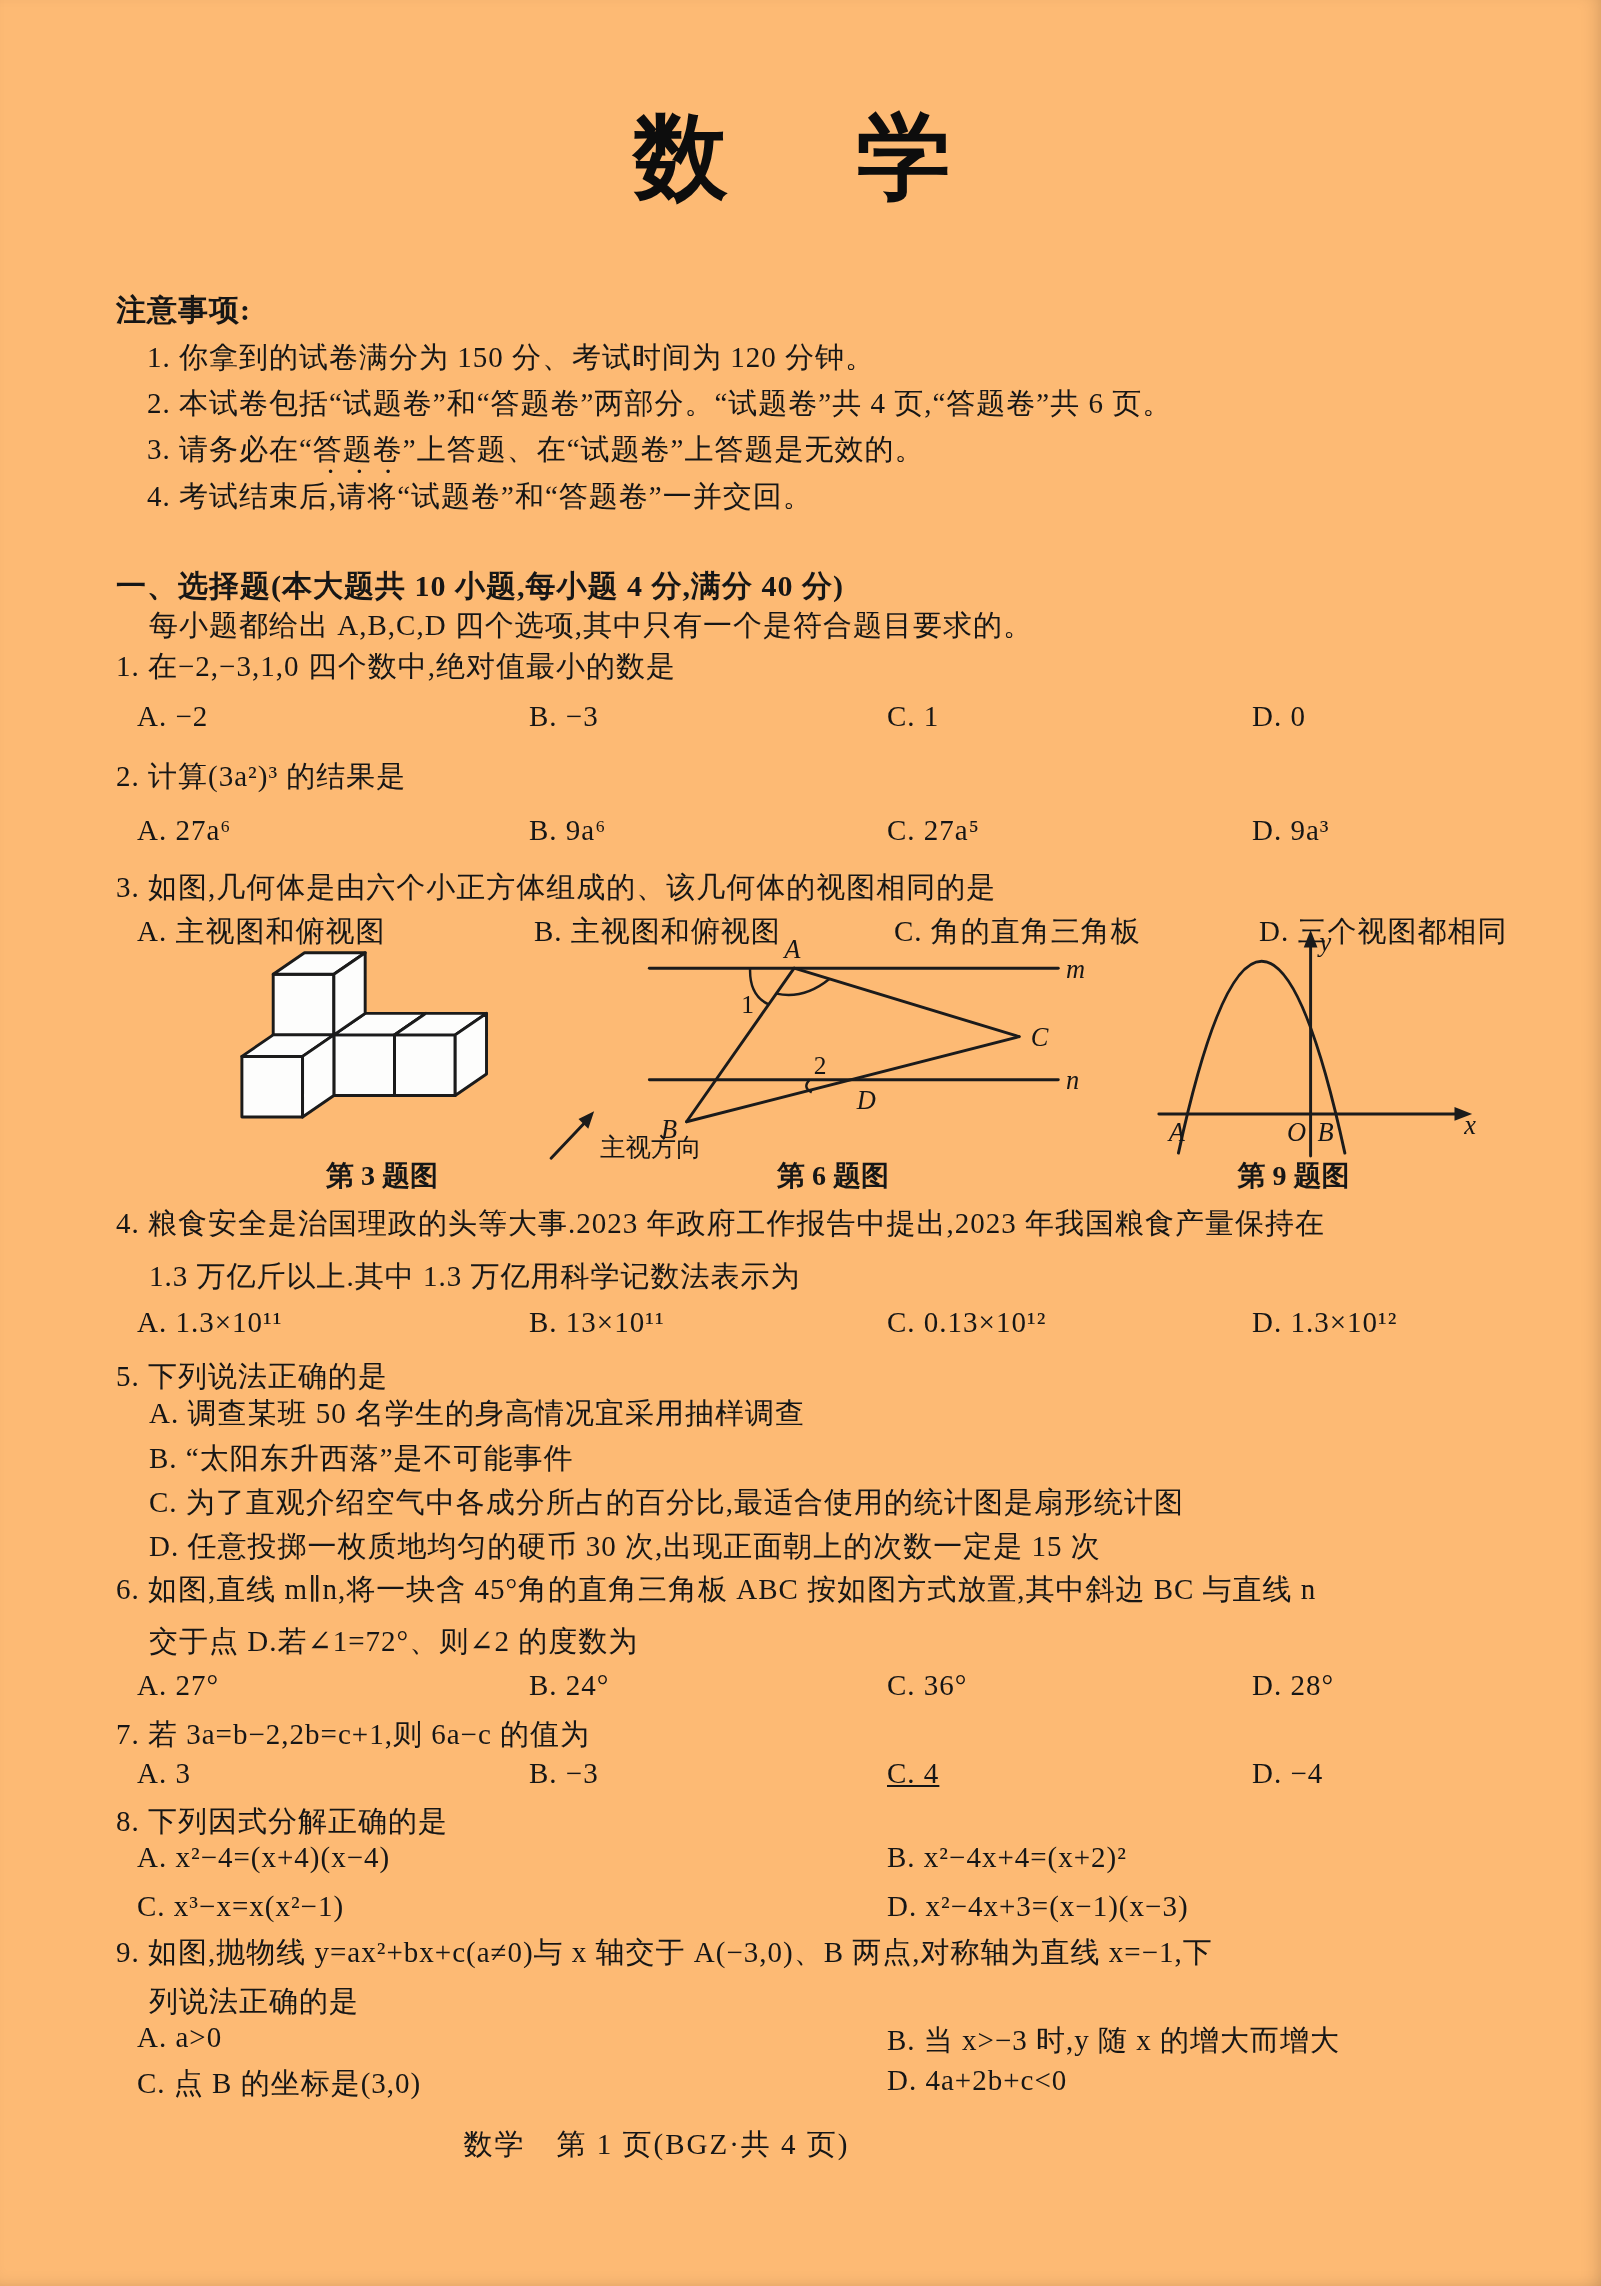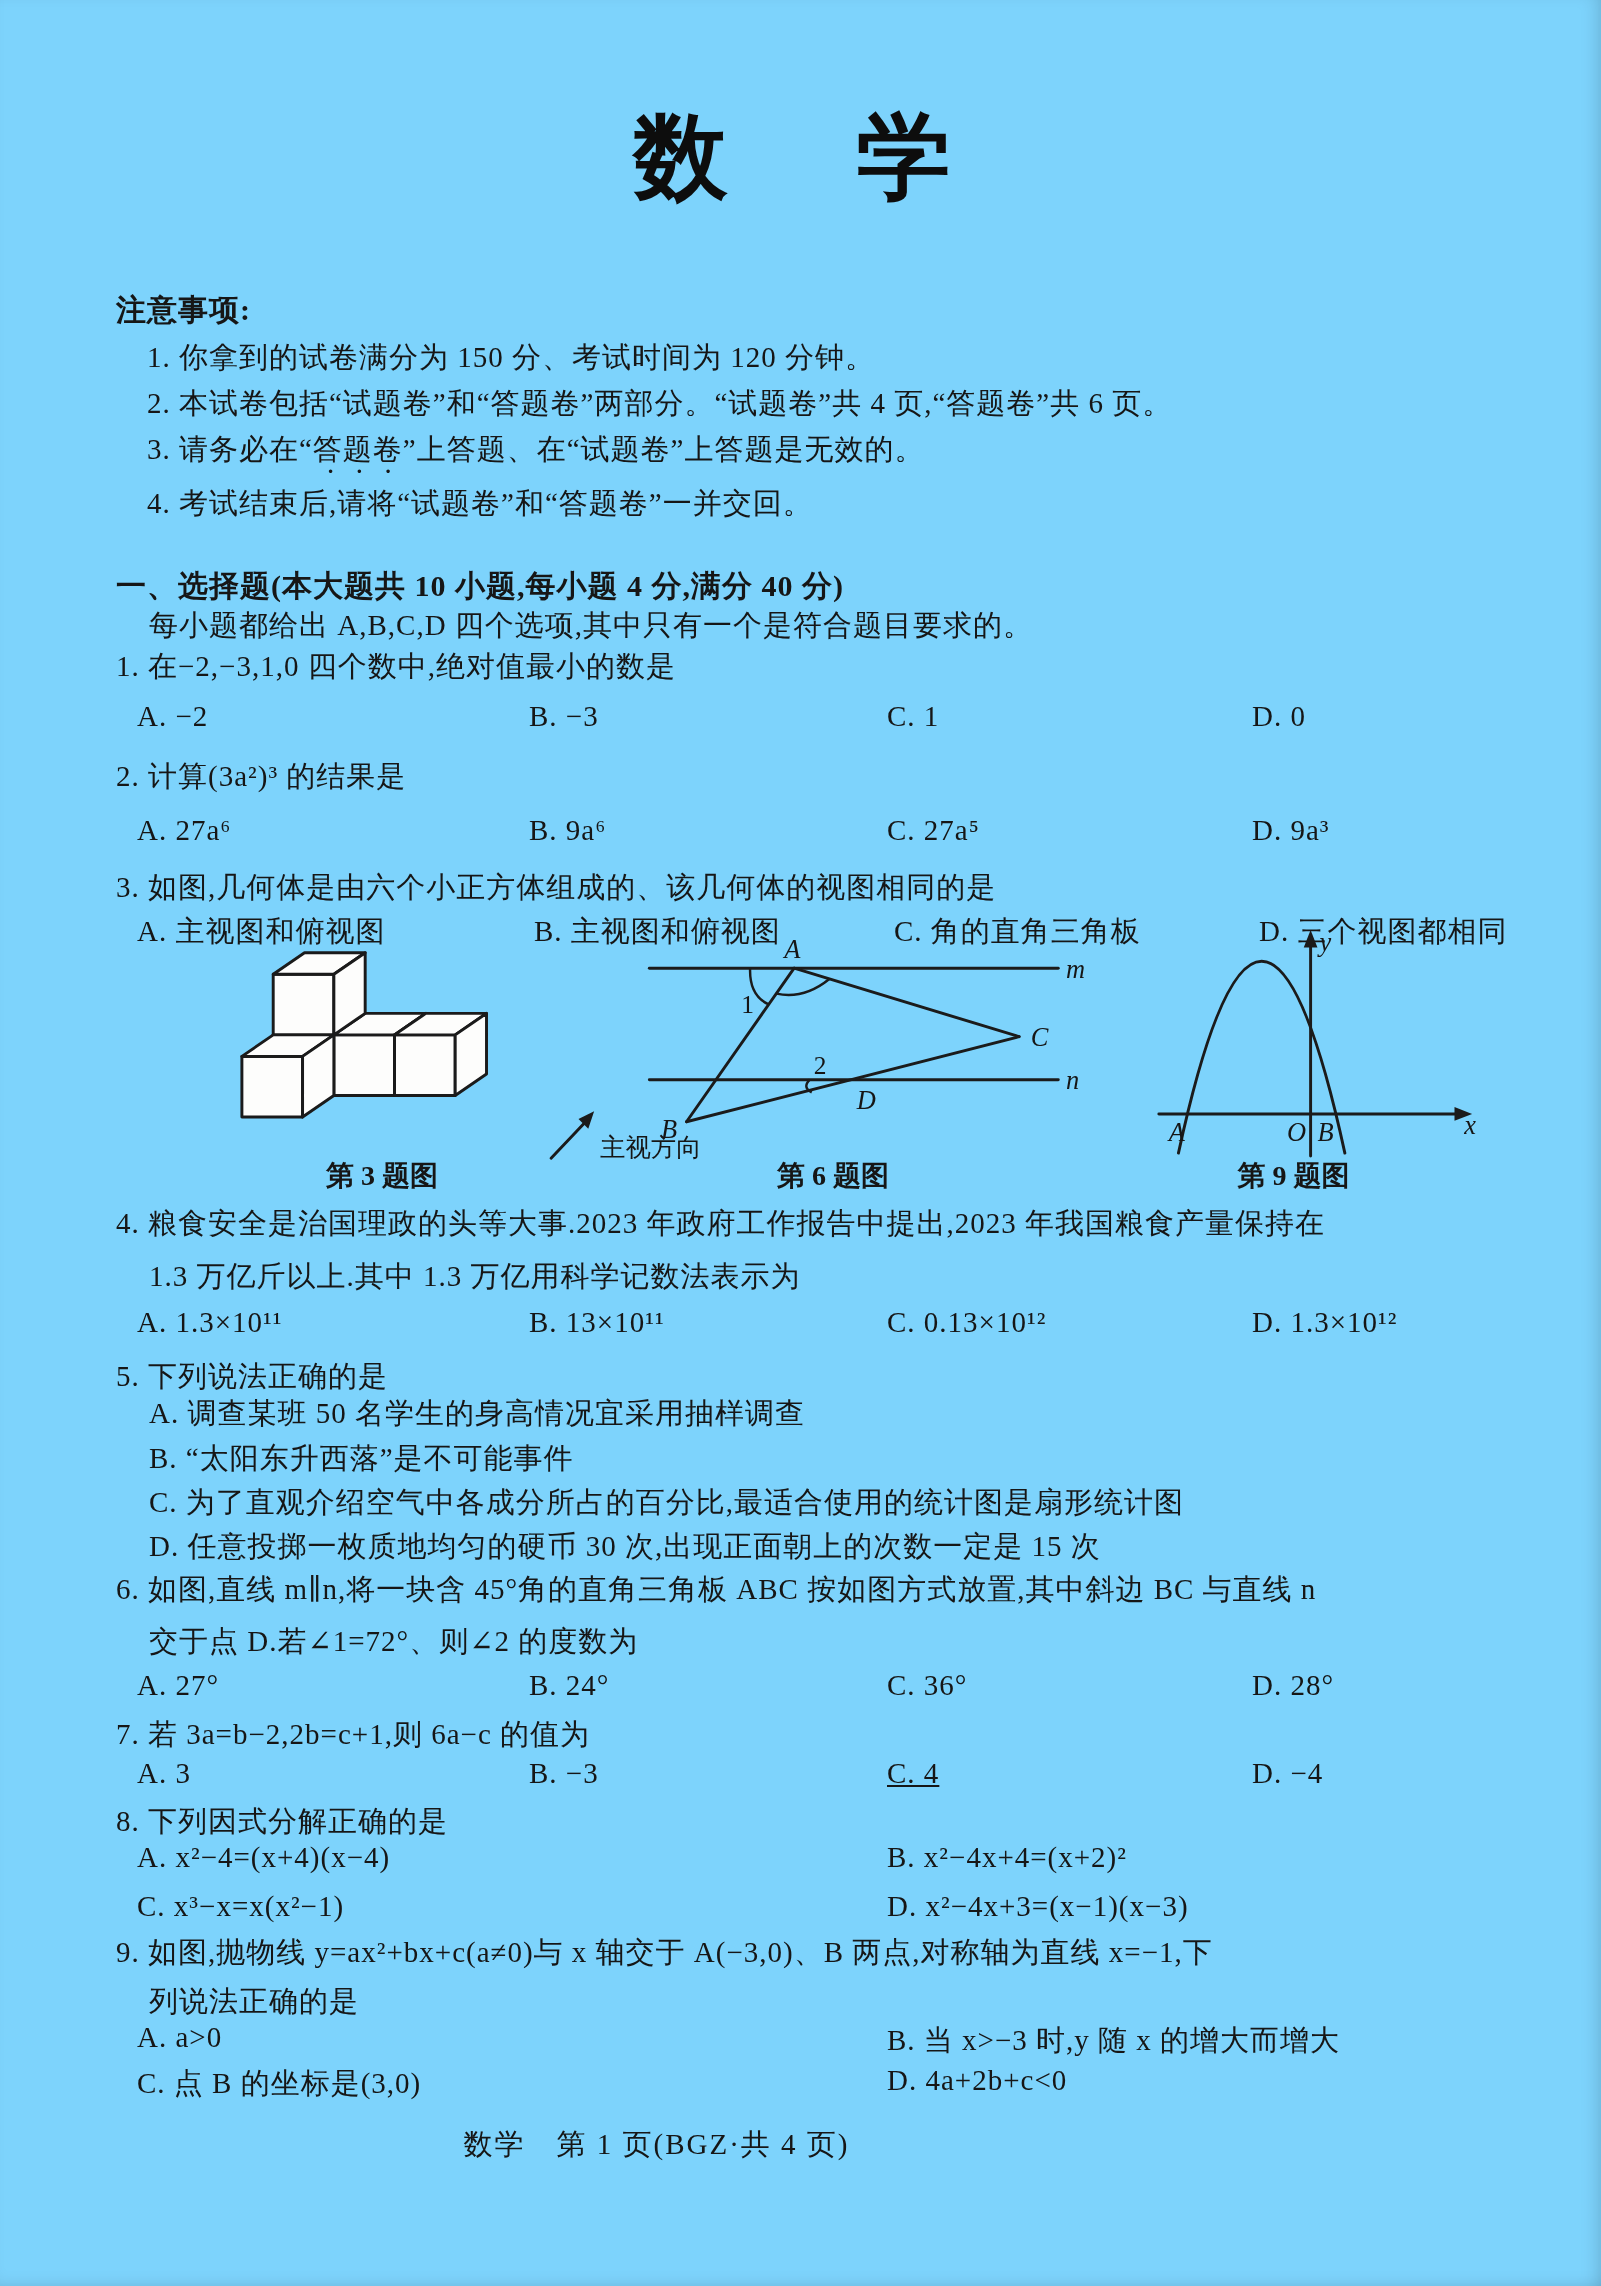--- a/index.html
+++ b/index.html
@@ -1,20 +1,20 @@
 <!DOCTYPE html>
 <html><head>
 <meta charset="utf-8">
 <style>
   html,body{margin:0;padding:0;background:#e8e8e8;}
   .page{
     position:relative;
     width:1602px;height:2287px;
     margin:0 auto;
-    background:#7dd3fc;
+    background:#fdba74;
     font-family:"Liberation Serif","DejaVu Serif",serif;
     color:#161616;
     overflow:hidden;
     box-shadow:inset -13.7px 0 19.6px -11.8px rgba(0,0,0,.18), inset 0 -11.8px 15.7px -9.8px rgba(0,0,0,.10);
   }
   .abs{position:absolute;white-space:nowrap;}
   .t{font-size:29px;letter-spacing:1px;}
   .bold{font-weight:bold;}
   .title{
     left:0;top:94px;width:1602px;
@@ -45,21 +45,21 @@
 
 <div class="page">
 
   <div class="abs title">数　学</div>
 
   <div class="abs t bold" style="left:116px;top:290px;font-size:30px;">注意事项:</div>
   <div class="abs t" style="left:147px;top:338px;">1. 你拿到的试卷满分为 150 分、考试时间为 120 分钟。</div>
   <div class="abs t" style="left:147px;top:384px;">2. 本试卷包括“试题卷”和“答题卷”两部分。“试题卷”共 4 页,“答题卷”共 6 页。</div>
   <div class="abs t" style="left:147px;top:430px;">3. 请务必在“答题卷”上答题、在“试题卷”上答题是无效的。</div>
   <div class="abs dots" style="left:327px;top:459px;">···</div>
-  <div class="abs t" style="left:147px;top:477px;margin-top:7px;">4. 考试结束后,请将“试题卷”和“答题卷”一并交回。</div>
+  <div class="abs t" style="left:147px;top:477px;">4. 考试结束后,请将“试题卷”和“答题卷”一并交回。</div>
 
   <div class="abs t bold" style="left:116px;top:566px;font-size:30px;">一、选择题(本大题共 10 小题,每小题 4 分,满分 40 分)</div>
   <div class="abs t" style="left:149px;top:606px;">每小题都给出 A,B,C,D 四个选项,其中只有一个是符合题目要求的。</div>
 
   <div class="abs t" style="left:116px;top:647px;">1. 在−2,−3,1,0 四个数中,绝对值最小的数是</div>
   <div class="abs t" style="left:137px;top:700px;">A. −2</div>
   <div class="abs t" style="left:529px;top:700px;">B. −3</div>
   <div class="abs t" style="left:887px;top:700px;">C. 1</div>
   <div class="abs t" style="left:1252px;top:700px;">D. 0</div>
 

